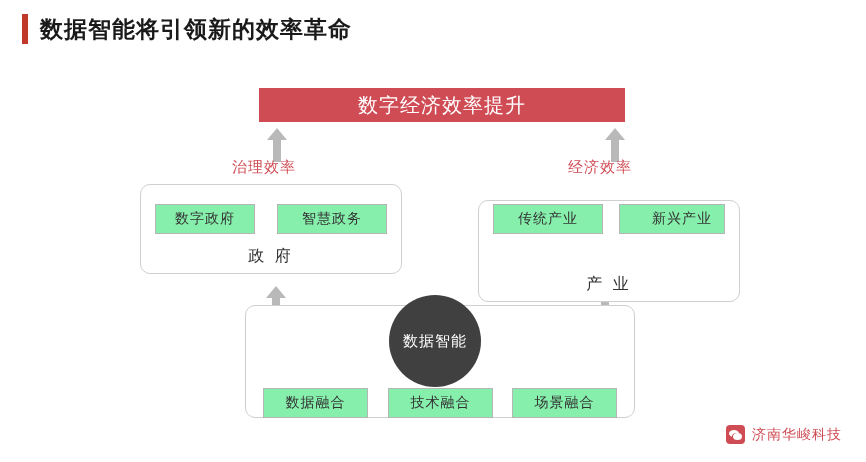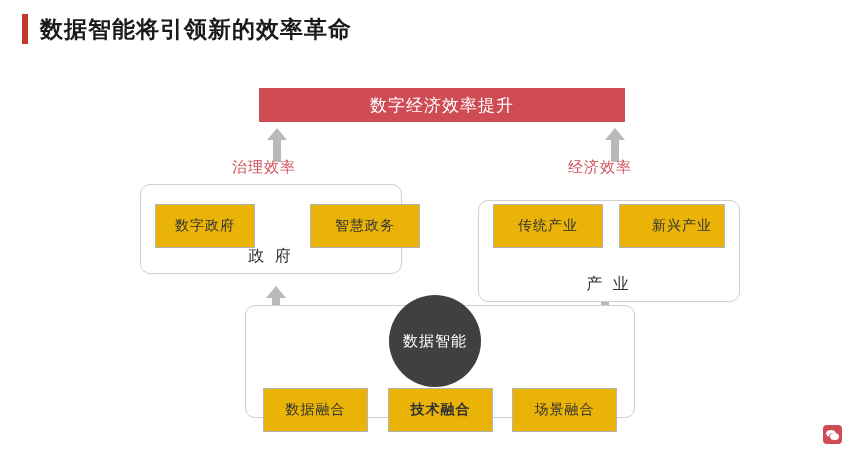--- a/index.html
+++ b/index.html
@@ -35,21 +35,21 @@
     white-space: nowrap;
   }
 
   
   #top-banner {
     position: absolute;
     left: 259px; top: 88px;
     width: 366px; height: 34px;
     background: #cf4c55;
     color: #ffffff;
-    font-size: 17px;
+    font-size: 20px;
     display: flex;
     align-items: center;
     justify-content: center;
     letter-spacing: 1px;
   }
 
   
   .arrow-up {
     position: absolute;
     width: 20px;
@@ -107,37 +107,37 @@
     text-align: center;
     font-size: 16px;
     color: #333333;
     letter-spacing: 3px;
   }
 
   
   .tag {
     position: absolute;
     border: 1px solid #b5b5b5;
-    background: #eab308;
-    height: 44px;
+    background: #86efac;
+    height: 30px;
     display: flex;
     align-items: center;
     justify-content: center;
     font-size: 14px;
     color: #333333;
     letter-spacing: 1px;
     white-space: nowrap;
   }
   #tag-digital-gov   { left: 155px; top: 204px; width: 100px; }
-  #tag-smart-affairs { left: 277px; top: 204px; width: 110px; margin-left: 33px; }
+  #tag-smart-affairs { left: 277px; top: 204px; width: 110px; }
   #tag-traditional   { left: 493px; top: 204px; width: 110px; }
   #tag-emerging      { left: 619px; top: 204px; width: 106px; padding-left: 20px; }
 
   #tag-data-fusion   { left: 263px; top: 388px; width: 105px; }
-  #tag-tech-fusion   { left: 388px; top: 388px; width: 105px; font-weight: bold; }
+  #tag-tech-fusion   { left: 388px; top: 388px; width: 105px; }
   #tag-scene-fusion  { left: 512px; top: 388px; width: 105px; }
 
   
   #circle-data-intelligence {
     position: absolute;
     left: 389px; top: 295px;
     width: 92px; height: 92px;
     border-radius: 50%;
     background: #404040;
     color: #ffffff;
@@ -230,13 +230,14 @@
 <div class="tag" id="tag-emerging">新兴产业</div>
 
 <div class="group-box" id="box-data-intel"></div>
 <div class="tag" id="tag-data-fusion">数据融合</div>
 <div class="tag" id="tag-tech-fusion">技术融合</div>
 <div class="tag" id="tag-scene-fusion">场景融合</div>
 <div id="circle-data-intelligence">数据智能</div>
 
 <div id="footer-watermark">
   <div id="wechat-icon"></div>
+  <div id="footer-text">济南华峻科技</div>
 </div>
 
 </body></html>

